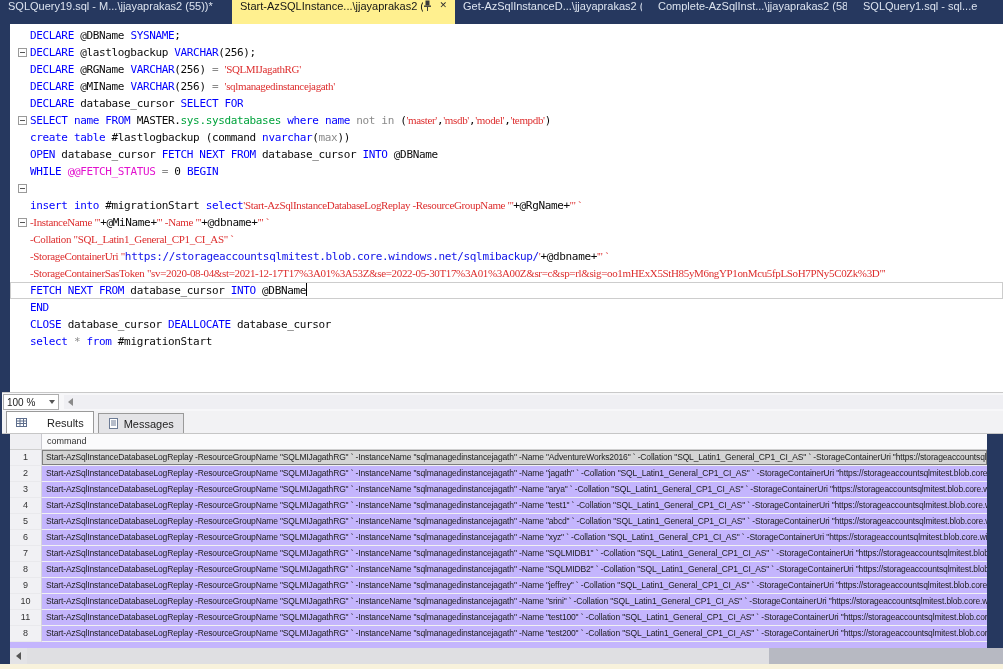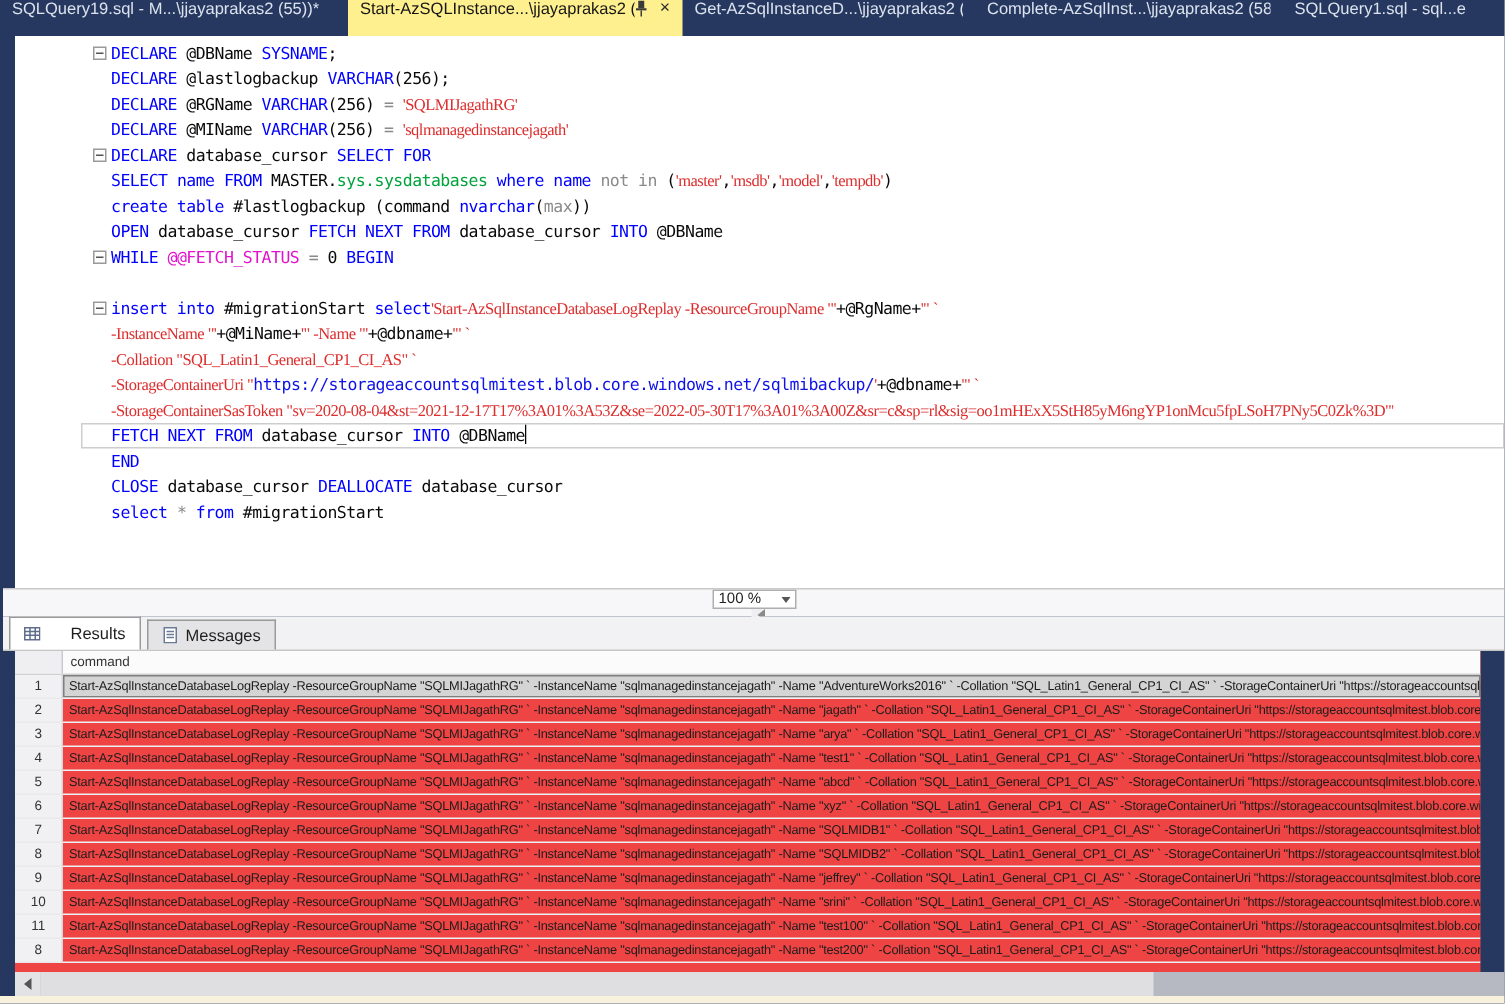--- a/index.html
+++ b/index.html
@@ -12,54 +12,54 @@
   .tabbar{position:absolute;top:0;left:0;right:0;height:24px;display:flex;background:var(--c-frame,#26385F);}
   .tab{box-sizing:border-box;display:flex;padding:0 8px;font-size:11px;
        color:var(--c-tabText,#DCE3EF);white-space:nowrap;overflow:hidden;}
   .tab .tlabel{overflow:hidden;text-overflow:clip;}
   .tab.active{background:var(--c-tabActive,#FFF08F);color:#161616;}
   .tab.active .pin{margin-left:auto;flex:none;}
   .tab .tclose{margin-left:7px;font-size:9px;color:#2E2E2E;flex:none;}
   
   .leftstrip{position:absolute;top:24px;left:0;width:10px;bottom:5px;background:var(--c-frame,#26385F);}
   .editor{position:absolute;top:24px;left:10px;right:0;height:368px;background:#FFFFFF;padding-top:3px;box-sizing:border-box;overflow:hidden;}
-  .eline{display:flex;height:17px;align-items:flex-start;margin-left:44px;}
+  .eline{display:flex;height:17px;align-items:flex-end;}
   .eline.cur{outline:1px solid #CDCDCD;outline-offset:-1px;}
   .ebar{width:4px;margin-left:2px;flex:none;}
   .b-y{background:var(--c-barYellow,#FBD801);}
   .b-g{background:var(--c-barGreen,#4FC74F);}
   .efold{width:14px;flex:none;position:relative;}
   .efold.fl::before{content:"";position:absolute;left:6px;top:0;bottom:0;width:1px;background:#CFCFCF;}
   .fbox{position:absolute;left:2px;top:4px;width:9px;height:9px;box-sizing:border-box;border:1px solid #9A9A9A;background:#FDFDFD;z-index:2;}
   .fbox::after{content:"";position:absolute;left:1px;top:3px;width:5px;height:1px;background:#555;}
   .ecode{white-space:pre;font-family:"DejaVu Sans Mono","Liberation Mono",monospace;font-size:11px;letter-spacing:-0.35px;line-height:17px;color:#000;overflow:hidden;}
   .tk-k{color:var(--c-keyword,#0000FF);}
   .tk-d{color:#0A0A0A;}
   .tk-s{color:var(--c-string,#DD2E2E);font-family:Liberation Serif, serif;}
   .tk-o{color:var(--c-operator,#8A8A8A);}
   .tk-m{color:var(--c-sysfunc,#E213CE);}
   .tk-g{color:var(--c-sysobj,#00A33C);}
   .tk-c{color:var(--c-comment,#22A322);}
   .tk-u{color:var(--c-url,#0F12E8);}
   .caret{display:inline-block;width:1px;height:13px;background:#000;vertical-align:-2px;}
   
-  .ezoomrow{position:absolute;top:392px;left:2px;right:0;height:19px;background:#F7F7F9;border-top:1px solid #C9C9C9;display:flex;align-items:center;box-sizing:border-box;flex-direction:column;}
+  .ezoomrow{position:absolute;top:392px;left:2px;right:0;height:19px;background:#F7F7F9;border-top:1px solid #C9C9C9;display:flex;align-items:center;box-sizing:border-box;}
   .zoomctl{box-sizing:border-box;width:56px;height:16px;margin-left:1px;border:1px solid #ADADAD;background:#FFFFFF;
            display:flex;align-items:center;font-size:10px;color:#222;padding:0 3px;}
   .zoomctl .zval{flex:1;}
   .zoomarrow{width:0;height:0;border-left:3.5px solid transparent;border-right:3.5px solid transparent;border-top:4px solid #555;}
   .ehscroll{flex:1;height:14px;margin-left:5px;background:#EFEFF3;display:flex;align-items:center;}
   .arrow-left{width:0;height:0;border-top:4px solid transparent;border-bottom:4px solid transparent;border-right:5px solid #8A8A8A;margin-left:4px;}
   
   .rstrip{position:absolute;top:411px;left:2px;right:0;height:23px;background:#F2F2F4;display:flex;align-items:flex-end;border-bottom:1px solid #C6C6C6;box-sizing:border-box;}
   .rtab{box-sizing:border-box;display:flex;align-items:center;gap:5px;height:20px;padding:0 9px;font-size:11px;color:#1E1E1E;
         border:1px solid #9A9A9A;border-bottom:none;background:#E4E4E7;margin-left:4px;}
   .rtab.active{background:#FFFFFF;height:22px;gap:20px;}
   
-  .grid{position:absolute;top:434px;left:10px;right:16px;height:214px;background:#ef4444;overflow:hidden;}
+  .grid{position:absolute;top:434px;left:10px;right:16px;height:214px;background:#c4b5fd;overflow:hidden;}
   .ghead{display:flex;height:16px;background:#FBFBFC;border-bottom:1px solid #CFCFCF;box-sizing:border-box;}
   .gcorner{width:32px;flex:none;background:#EFEFF2;border-right:1px solid #C9C9CF;box-sizing:border-box;}
   .ghlabel{flex:1;font-size:9px;color:#333;padding-left:5px;line-height:15px;overflow:hidden;white-space:nowrap;}
   .grow{display:flex;height:16px;}
   .gnum{width:32px;flex:none;background:#F1F1F4;border-right:1px solid #D4D4DA;border-bottom:1px solid #E9E9EC;box-sizing:border-box;
         font-size:9px;color:#333;text-align:center;line-height:15px;}
   .gcell{flex:1;font-size:8.5px;letter-spacing:-0.15px;color:#1C1C1C;line-height:15px;padding-left:4px;
          white-space:nowrap;overflow:hidden;border-bottom:1px solid #F0F0F2;box-sizing:border-box;}
   .grow.sel .gcell{background:var(--c-selection,#D4D4D4);box-shadow:inset 0 0 0 1px #7E7E7E;}
   

